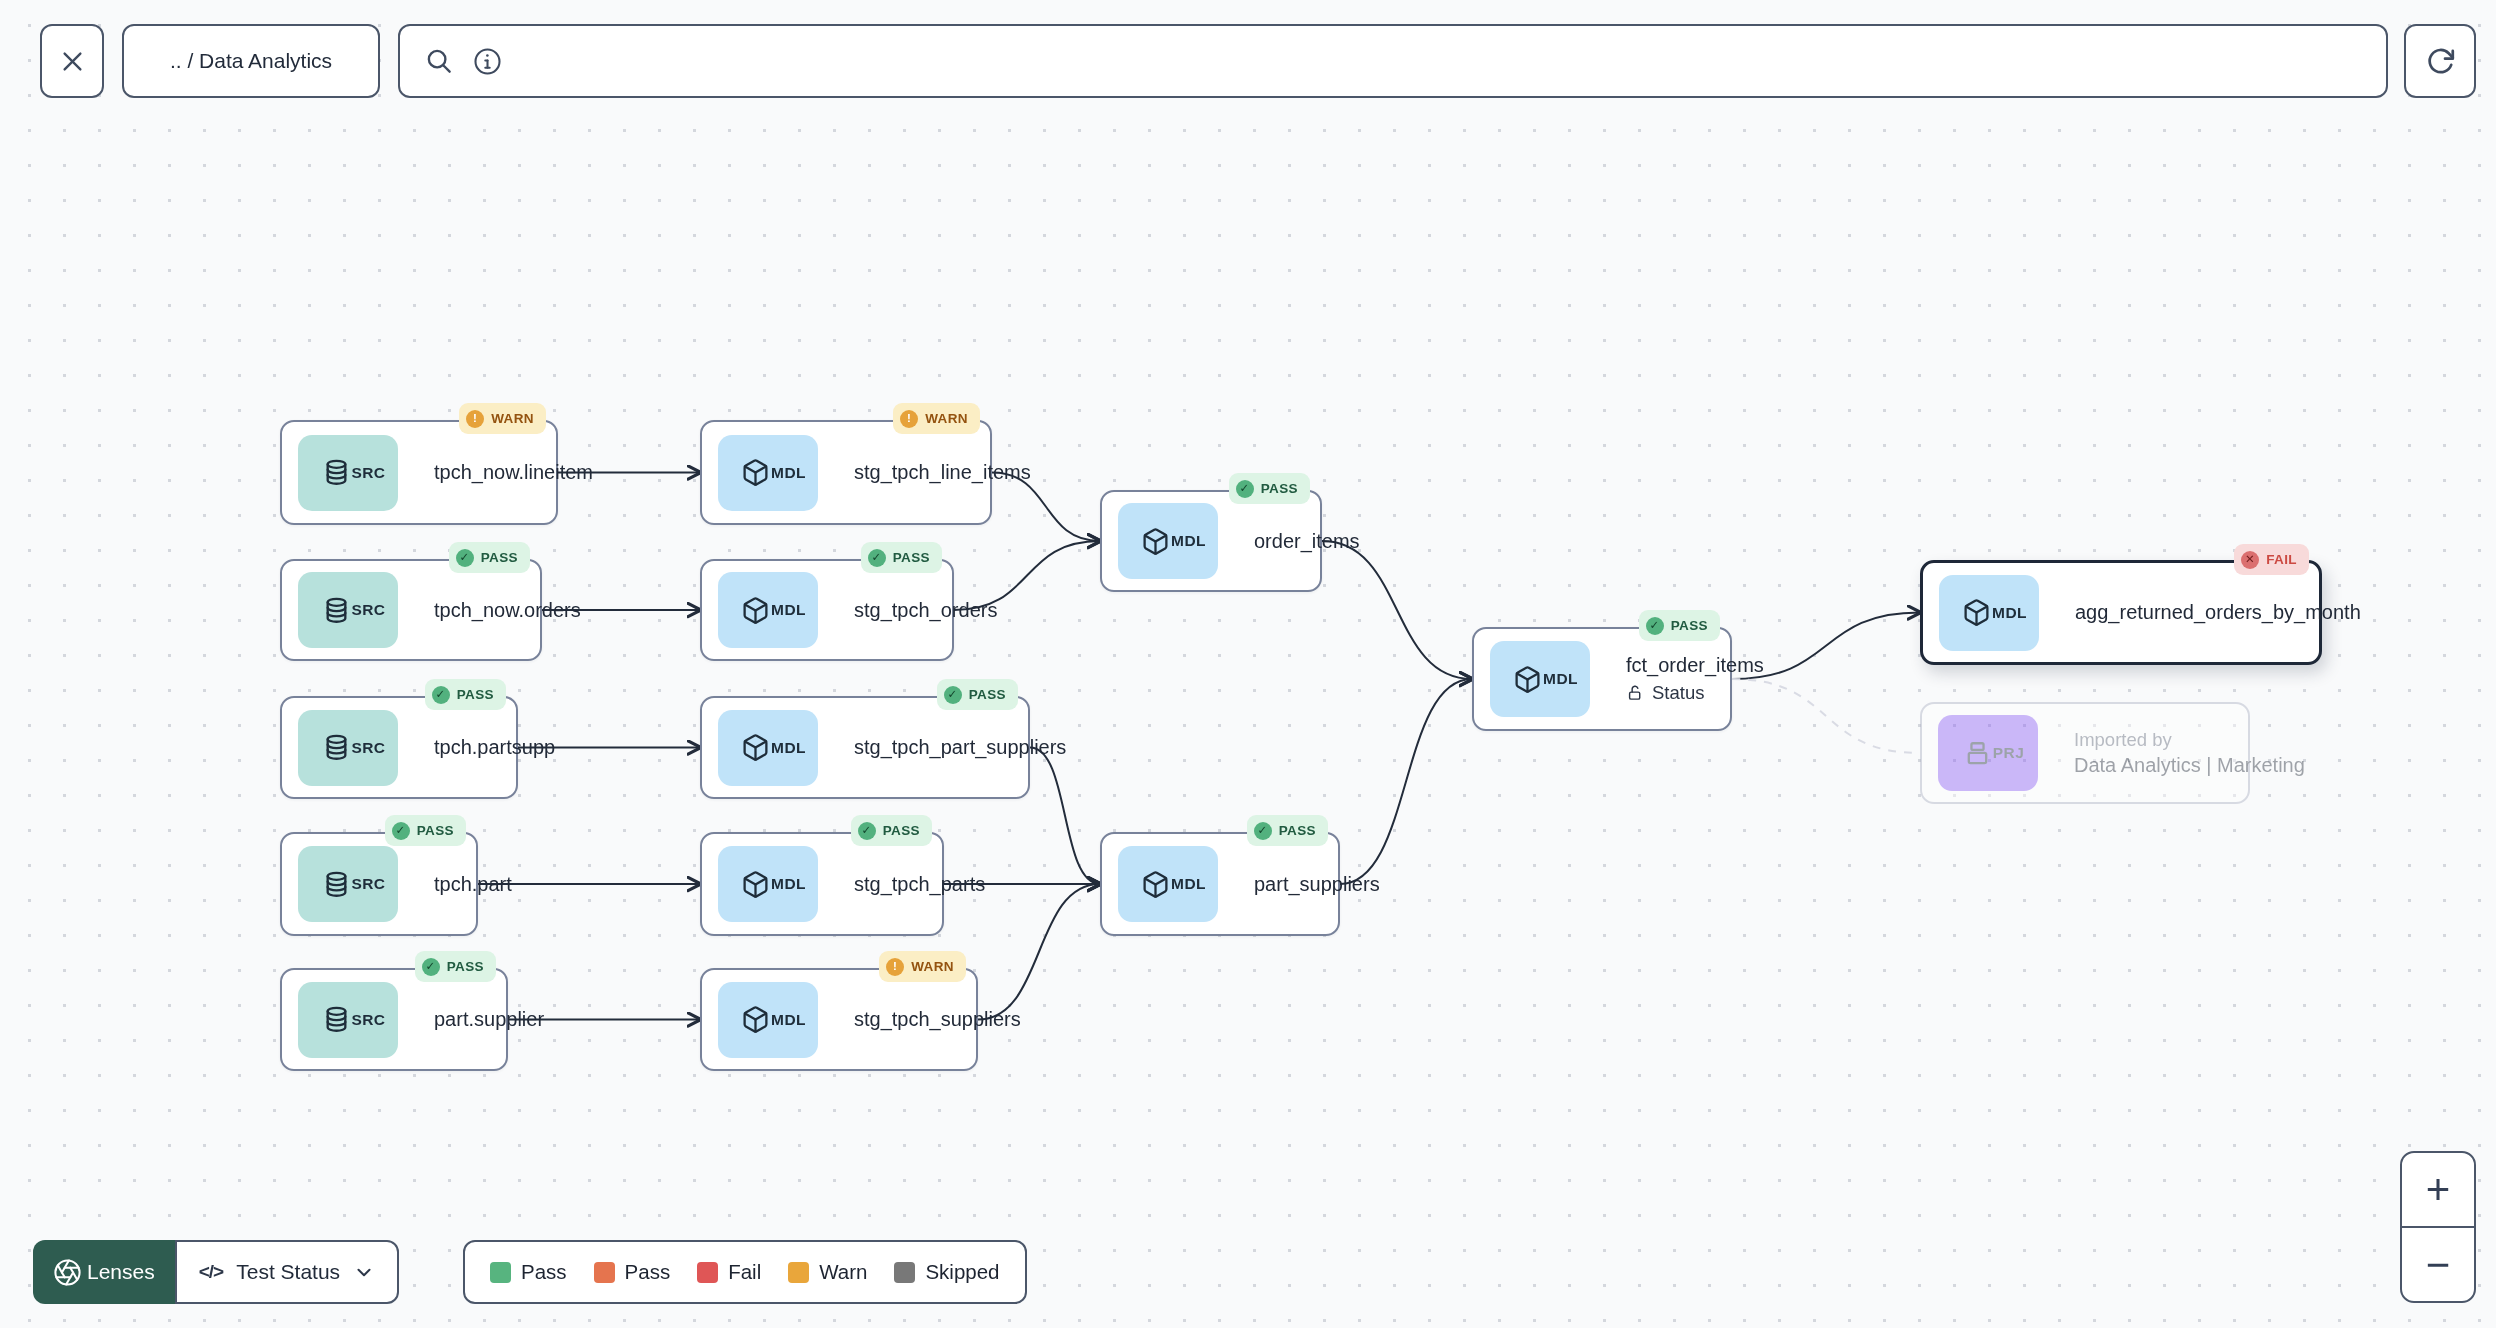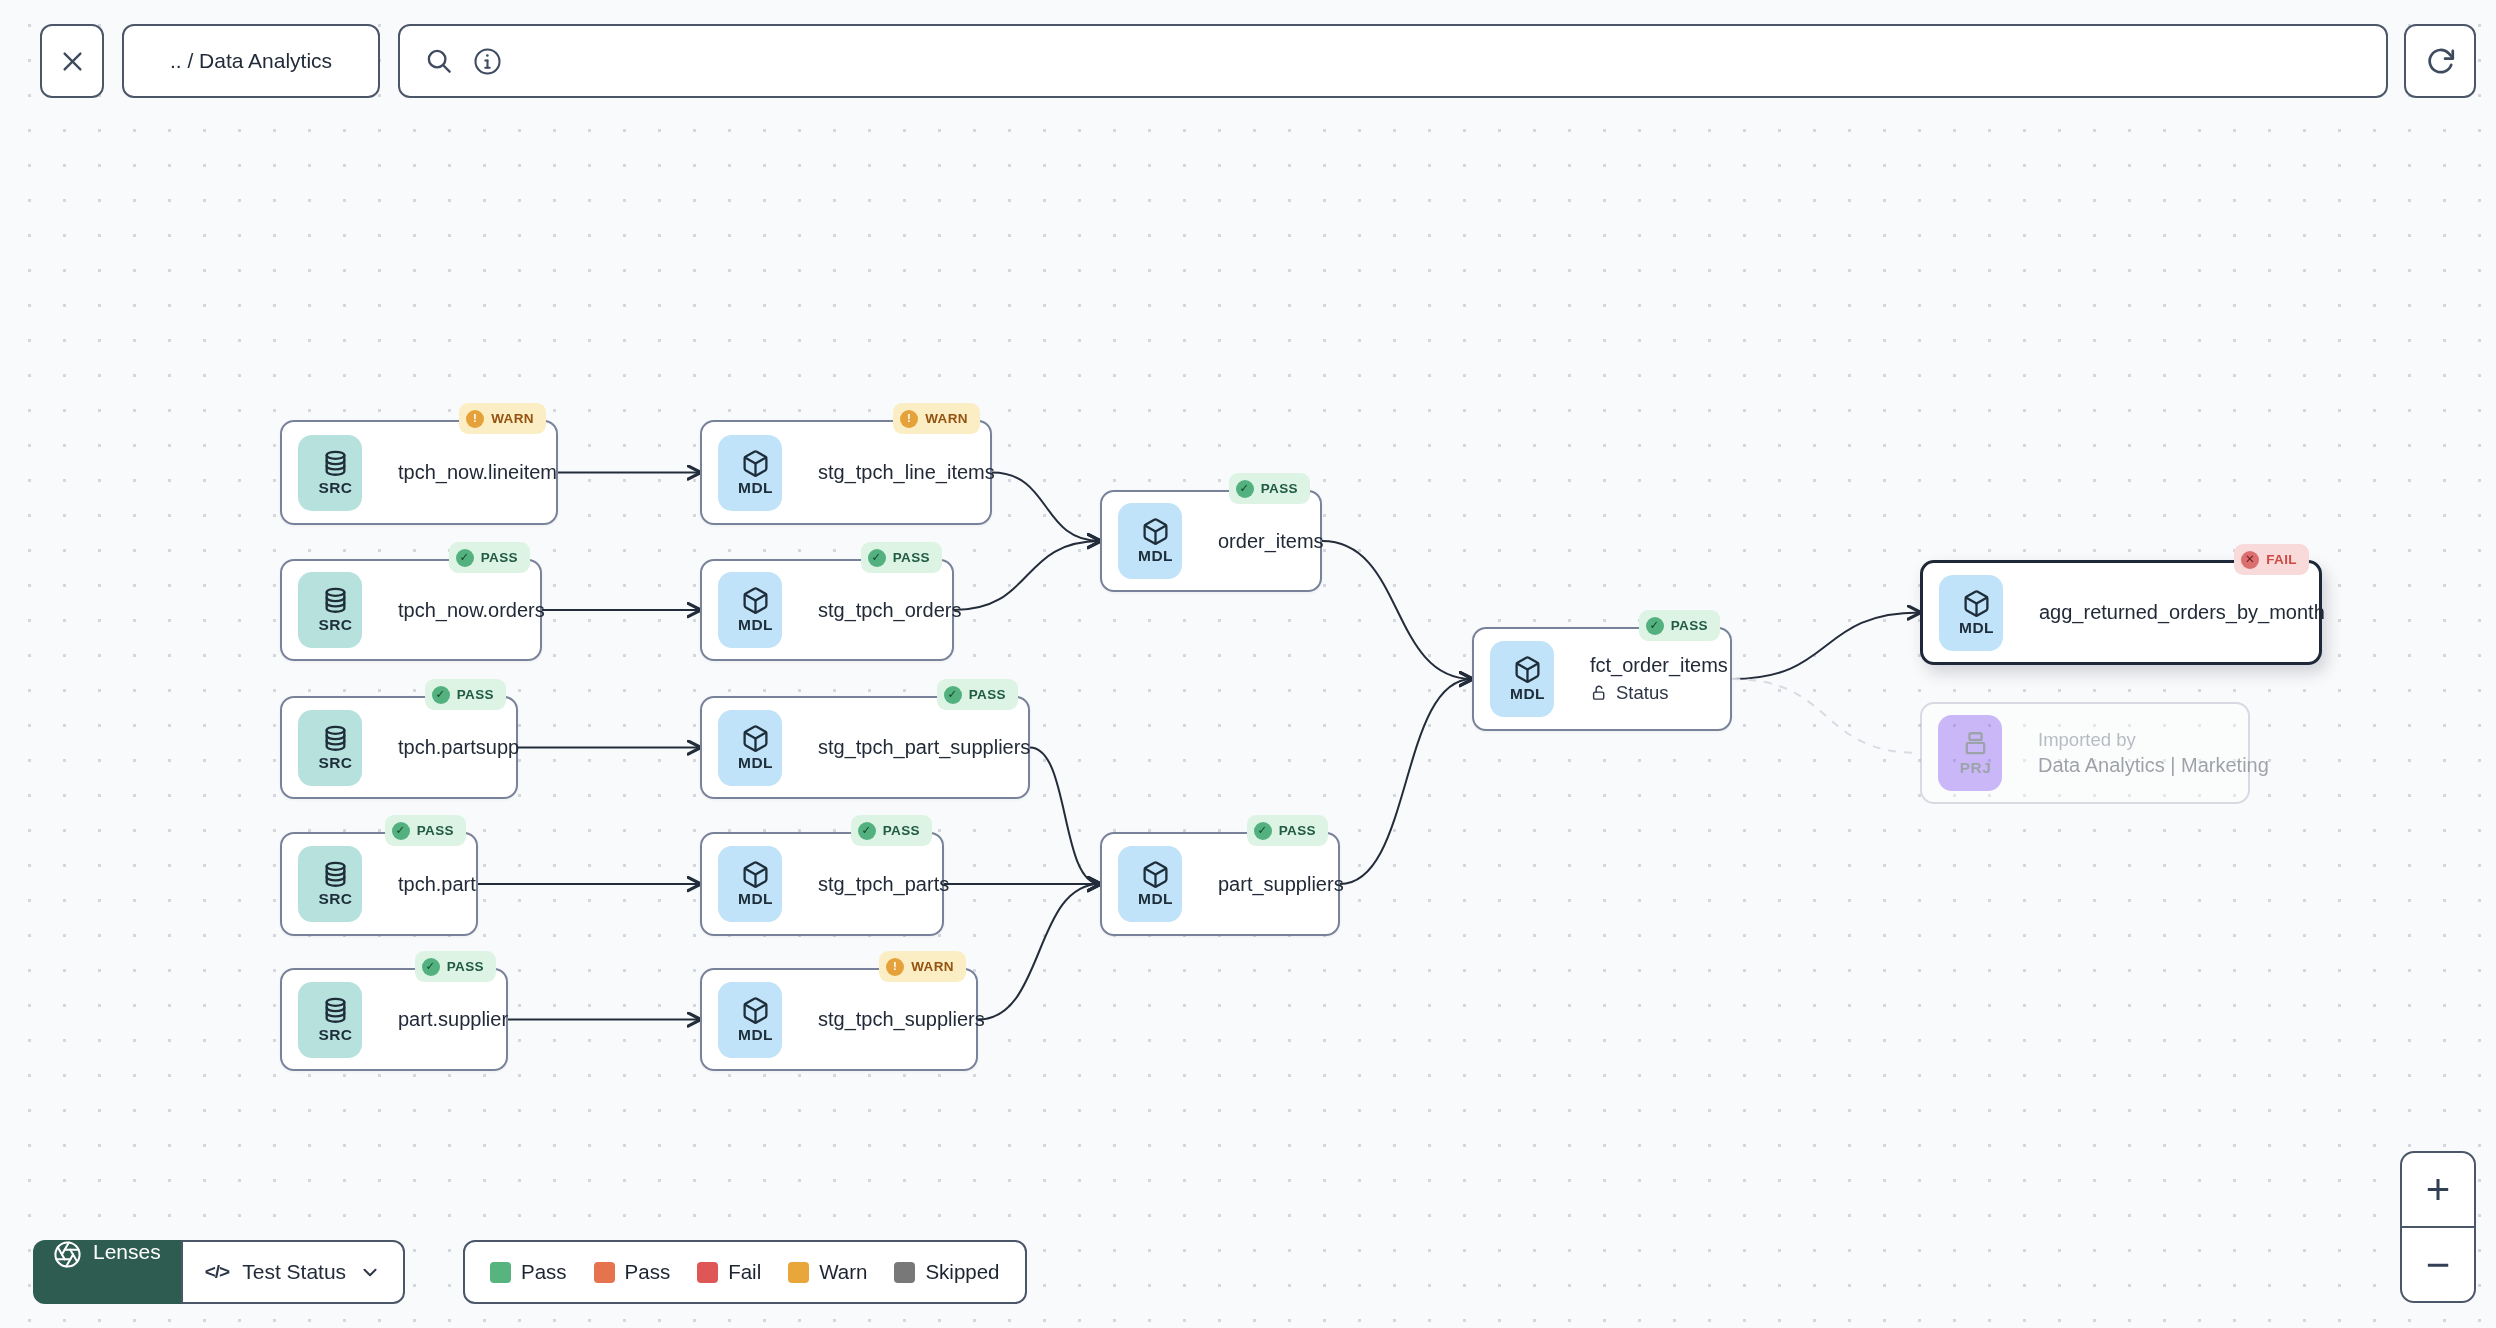--- a/index.html
+++ b/index.html
@@ -37,22 +37,22 @@
   .edge.dashed { stroke:#d9dbe4; stroke-dasharray:8 8; }
 
   .node {
     position:absolute; background:#fff; border:2px solid #78829a; border-radius:14px;
     display:flex; align-items:center; padding:0 10px 0 16px; gap:16px;
     box-shadow:0 1px 3px rgba(25,35,55,0.06); white-space:nowrap;
   }
   .node.selected { border:3.5px solid #1e2838; box-shadow:5px 8px 16px rgba(30,40,60,0.18); }
   .node.faded { opacity:0.42; box-shadow:none; border-color:#aab0c2; }
   .chip {
-    flex:0 0 auto; width:64px; height:76px; border-radius:14px;
-    display:flex; flex-direction:column; align-items:center; justify-content:center; gap:1px;
+    flex:0 0 auto; width:100px; height:76px; border-radius:14px;
+    display:flex; flex-direction:row; align-items:center; justify-content:center; gap:1px;
     color:#1e2d3a;
     padding-left:11px;
   }
   .chip svg { width:29px; height:29px; }
   .chip-label { font-size:15.5px; font-weight:600; letter-spacing:0.4px; }
   .labels { display:flex; flex-direction:column; justify-content:center;margin-left:20px; }
   .n-title { font-size:20px; color:#222a38; }
   .n-top { font-size:18.5px; color:#5d6576; margin-bottom:3px; }
   .n-sub { display:flex; align-items:center; gap:8px; margin-top:5px; font-size:18.5px; color:#2c3545; }
   .n-sub svg { width:18px; height:18px; color:#2c3545; }
@@ -65,21 +65,21 @@
   .badge .dot {
     width:18px; height:18px; border-radius:50%;
     display:flex; align-items:center; justify-content:center;
     font-size:11.5px; font-weight:800; line-height:1;
   }
 
   
   #lenses-group { position:absolute; left:33px; top:1240px; height:64px; display:flex; }
   #lenses-btn {
     height:100%; padding:0 20px; background:#2e5c50; color:#fff;
-    border-radius:12px 0 0 12px; display:flex; gap:11px;
+    border-radius:12px 0 0 12px; display:flex; align-items:center; gap:5px;
     font-size:21px;
   }
   #lenses-btn svg { width:29px; height:29px; stroke-width:1.7; }
   #lens-select {
     height:100%; padding:0 22px; background:#fff; border:2px solid #4b5669;
     border-radius:0 12px 12px 0; display:flex; align-items:center; gap:13px;
     font-size:21px; color:#222b3a;
   }
   #lens-select .code-glyph { font-size:19px; font-weight:600; letter-spacing:-1px; color:#2d3749; }
   #lens-select svg { width:22px; height:22px; color:#2d3749; }

